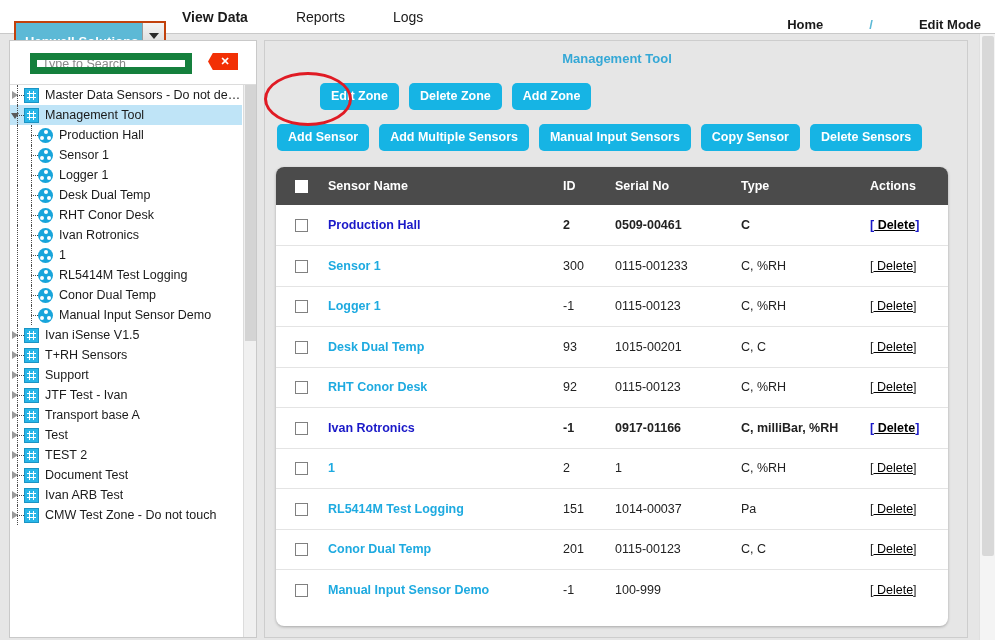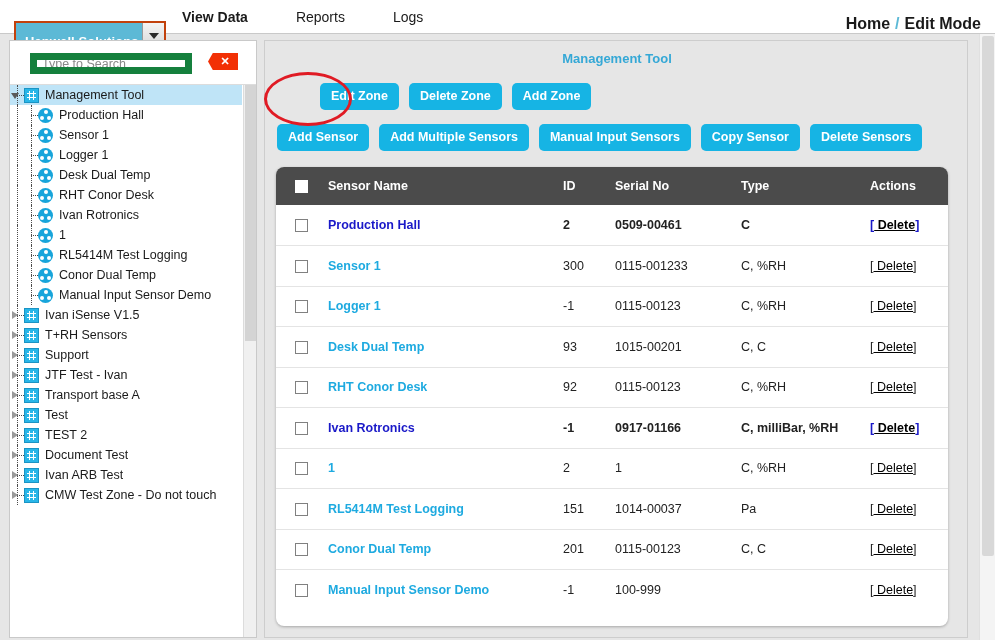--- a/index.html
+++ b/index.html
@@ -62,23 +62,24 @@
     color: #1a1a1a;
     margin-right: 48px;
     white-space: nowrap;
     cursor: pointer;
   }
   .nav-tab.active { font-weight: bold; }
   #breadcrumb {
     position: absolute; right: 14px; top: 0;
     height: 48px;
     display: flex; align-items: center;
-    font-size: 16px;
+    font-size: 13px;
     color: #1a1a1a;
     font-weight: bold;
+    gap: 41px;
   }
   #breadcrumb .crumb { cursor: pointer; }
   #breadcrumb .crumb-sep { color: #5cb9d6; margin: 0 5px; font-weight: bold; }
 
   
   #sidebar {
     position: absolute; left: 9px; top: 40px;
     width: 248px; height: 598px;
     background: #ffffff;
     border: 1px solid #c9c9c9;
@@ -364,20 +365,29 @@
       <span class="crumb">Home</span>
       <span class="crumb-sep">/</span>
       <span class="crumb">Edit Mode</span>
     </div>
   </div>
 
   <div id="sidebar">
 
     <div id="tree-scroll">
       <div id="tree">
+          <div class="tnode">
+            <span class="tw">
+              <span class="dashline"></span>
+              <span class="dashhoriz"></span>
+              <span class="expander"></span>
+            </span>
+            <span class="icon-zone"></span>
+            <span class="tlabel">Master Data Sensors - Do not de…</span>
+          </div>
           <div class="tnode selected">
             <span class="tw">
               <span class="dashline"></span>
               <span class="dashhoriz"></span>
               <span class="expander open"></span>
             </span>
             <span class="icon-zone"></span>
             <span class="tlabel">Management Tool</span>
           </div>
           <div class="tnode">

